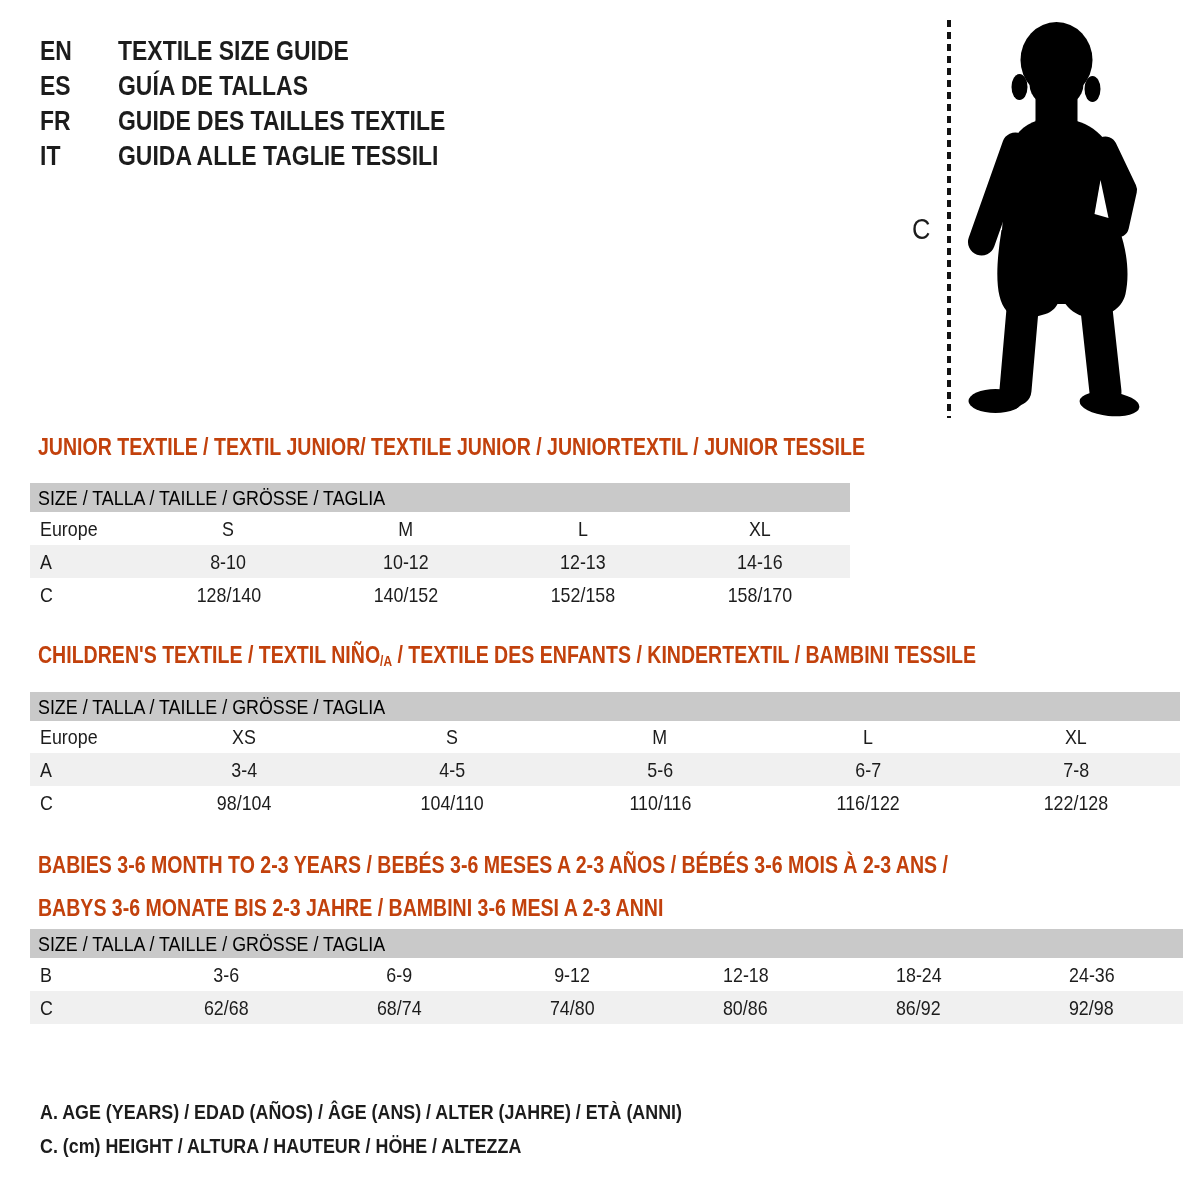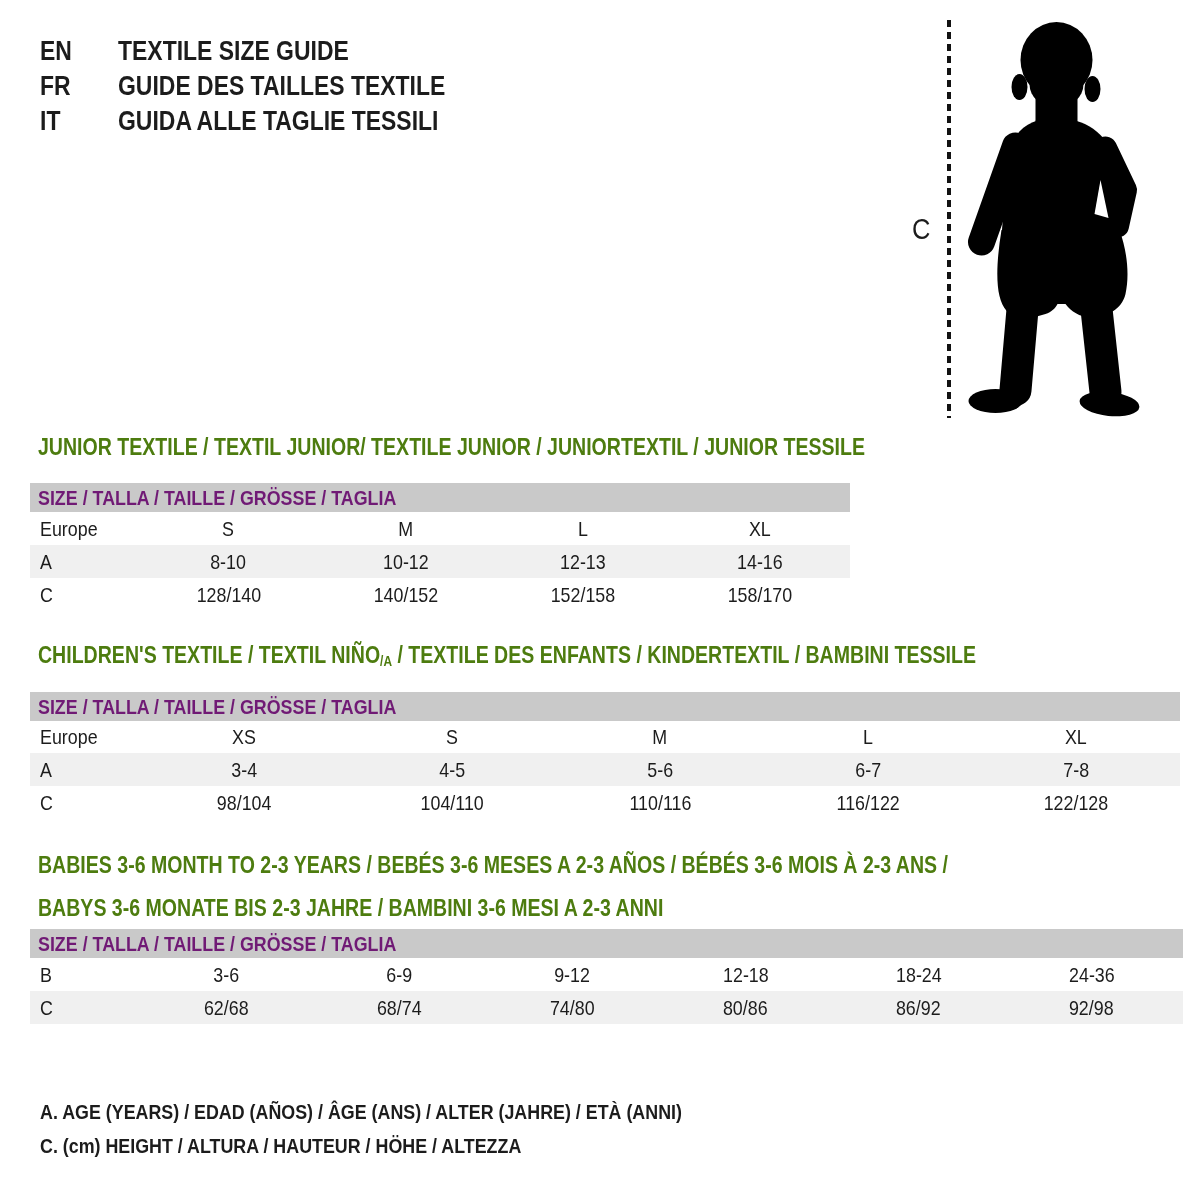--- a/index.html
+++ b/index.html
@@ -22,25 +22,25 @@
     background:repeating-linear-gradient(to bottom,#121212 0 7px,transparent 7px 12px);
   }
   .measure-label{position:absolute;left:912px;top:212px;font-size:30px;font-weight:400;}
   .baby-svg{position:absolute;left:966px;top:18px;width:178px;height:400px;}
 
   
   .section{position:absolute;left:30px;}
   .sec1{top:434px;width:820px;}
   .sec2{top:642px;width:1150px;}
   .sec3{top:852px;width:1153px;}
-  .sec-title{position:absolute;left:8px;font-size:23px;font-weight:700;color:#4d7c0f;line-height:26px;white-space:nowrap;}
+  .sec-title{position:absolute;left:8px;font-size:23px;font-weight:700;color:#c2410c;line-height:26px;white-space:nowrap;}
   .subsm{font-size:14px;vertical-align:-3px;}
   .size-band{
-    position:absolute;left:0;width:100%;height:29px;background:#c9c9c9;color:#701a75;
-    font-size:21px;font-weight:700;line-height:29px;padding-left:8px;box-sizing:border-box;
+    position:absolute;left:0;width:100%;height:29px;background:#c9c9c9;color:#000000;
+    font-size:21px;font-weight:400;line-height:29px;padding-left:8px;box-sizing:border-box;
   }
   .trow{position:absolute;left:0;width:100%;height:33px;display:flex;align-items:center;font-size:21px;font-weight:400;}
   .trow.stripe{background:#f0f0f0;}
   .cell{text-align:center;}
   .cell.lab{width:110px;text-align:left;padding-left:10px;box-sizing:border-box;}
   .sec1 .cell.val{width:177px;}
   .sec2 .cell.val{width:208px;}
   .sec3 .cell.val{width:173px;}
 
   
@@ -55,20 +55,24 @@
 </style>
 </head>
 <body>
 
 <div class="canvas">
 
   <div class="lang">
     <div class="lang-row">
       <span class="lang-code"><span class="cnd">EN</span></span>
       <span class="cnd">TEXTILE SIZE GUIDE</span>
+    </div>
+    <div class="lang-row">
+      <span class="lang-code"><span class="cnd">ES</span></span>
+      <span class="cnd">GUÍA DE TALLAS</span>
     </div>
     <div class="lang-row">
       <span class="lang-code"><span class="cnd">FR</span></span>
       <span class="cnd">GUIDE DES TAILLES TEXTILE</span>
     </div>
     <div class="lang-row">
       <span class="lang-code"><span class="cnd">IT</span></span>
       <span class="cnd">GUIDA ALLE TAGLIE TESSILI</span>
     </div>
   </div>

